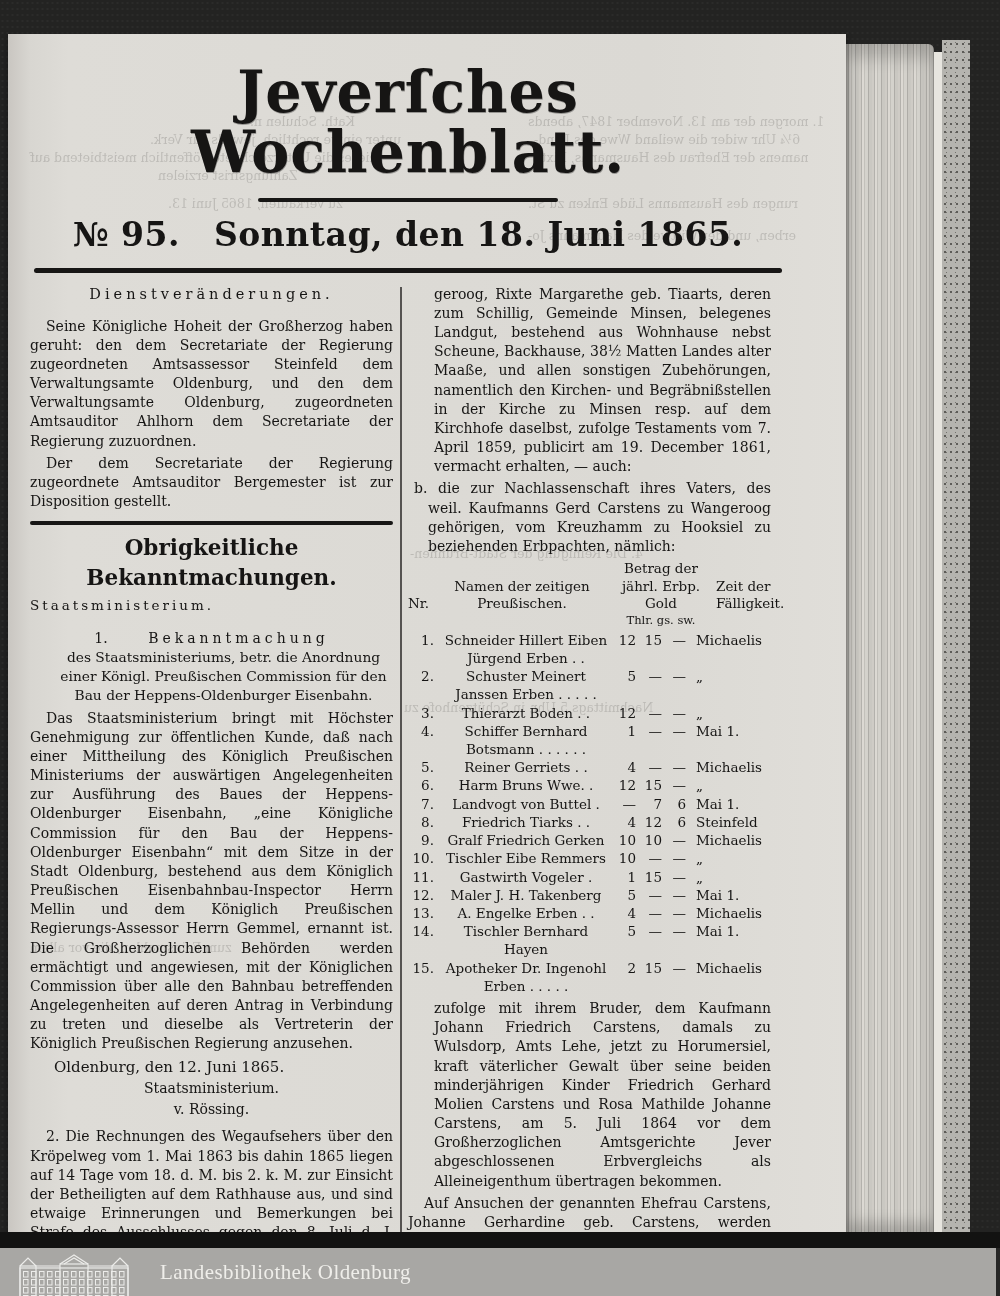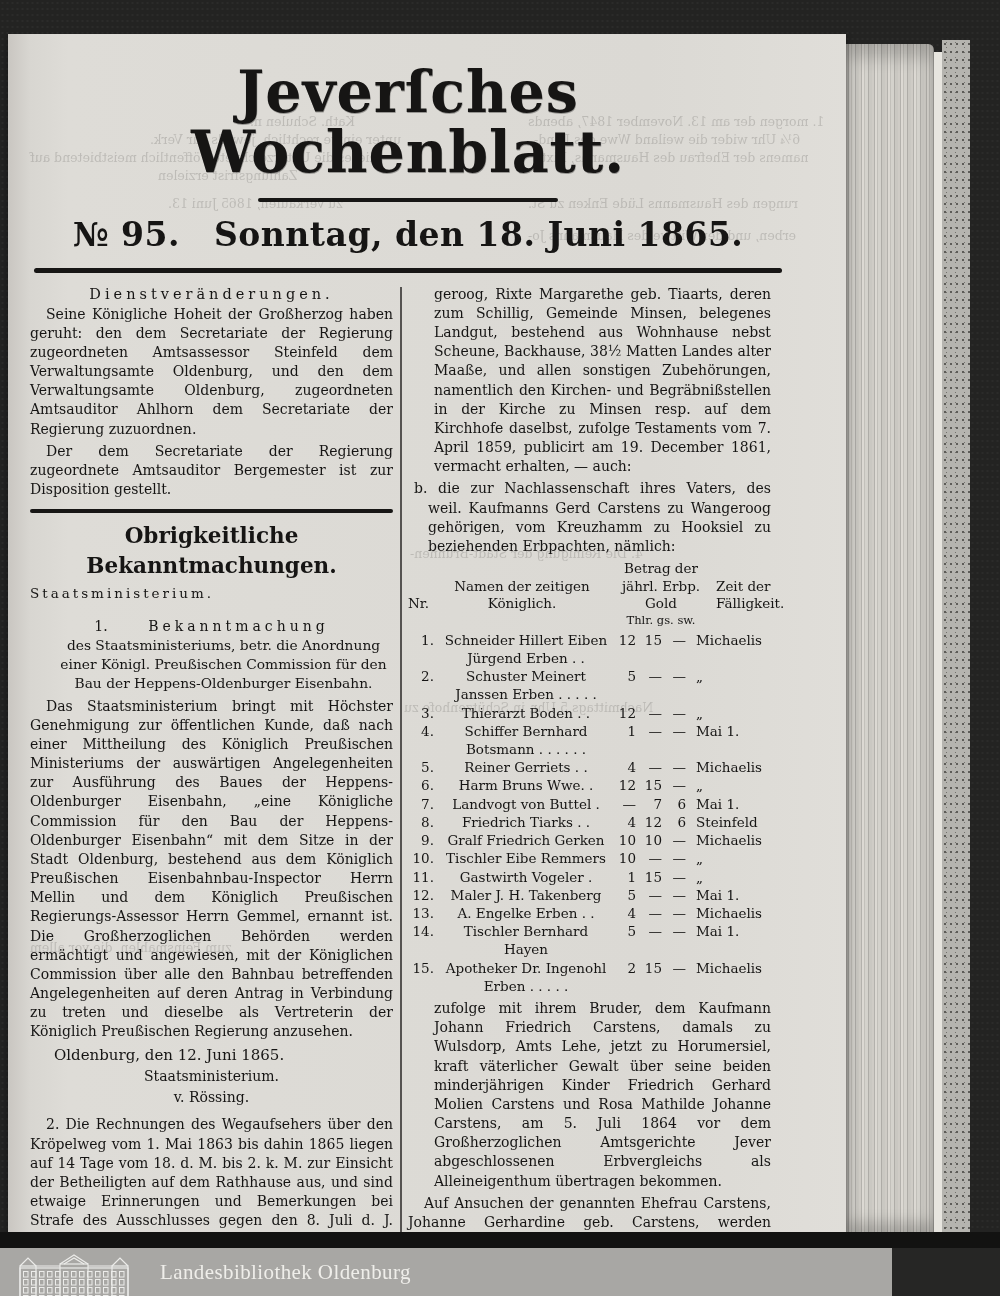--- a/index.html
+++ b/index.html
@@ -66,42 +66,42 @@
   }
   .dateline .issue{margin-right:34px;}
   .rule-long{width:99%;height:5px;margin-top:14px;}
   
   .columns{display:flex;margin-top:12px;align-items:stretch;}
   .col{width:363px;font-size:14px;line-height:1.37;text-align:justify;}
   .divider{width:2px;background:rgba(40,38,36,.75);margin:2px 6px 60px 7px;}
   p{margin:0;}
   .indent{text-indent:16px;}
   .gesperrt{letter-spacing:4px;}
-  .h-small{text-align:center;font-size:14.5px;margin-bottom:0;}
+  .h-small{text-align:center;font-size:14.5px;margin-bottom:12px;}
   .h-big{text-align:center;font-size:21.5px;font-weight:bold;margin:8px 0 4px;}
   .rule-col{width:100%;height:4px;margin:10px 0 2px;}
   .c{text-align:center;}
   .sig-line{margin-top:2px;}
   .hang{padding-left:20px;text-indent:-14px;}
   
   .tbl-head{font-size:13.5px;line-height:1.3;margin-top:4px;}
   .tbl-grid{display:grid;grid-template-columns:30px 168px 110px 55px;}
   .tbl-grid .a{text-align:left;}
   .tbl-grid .m{text-align:center;}
   .tbl-units{font-size:11.5px;}
   .tbl-rows{margin-top:3px;font-size:13.5px;line-height:1.35;}
   .trow{display:grid;grid-template-columns:32px 170px 30px 26px 24px 81px;}
   .trow .no{text-align:right;padding-right:6px;}
   .trow .nm{text-align:center;padding-left:2px;}
   .trow .v{text-align:right;padding-right:4px;}
   .trow .due{text-align:left;padding-left:6px;}
   
   .footer-black{position:absolute;left:0;top:1232px;width:1000px;height:16px;background:#121211;}
   .footer-gray{
-    position:absolute;left:0;top:1248px;width:892px;height:48px;
+    position:absolute;left:0;top:1248px;width:996px;height:48px;
     background:#a8a7a4;display:flex;align-items:center;
     font-family:"Liberation Serif", serif;
   }
   .footer-logo{margin:10px 0 0 14px;}
   .footer-label{color:#efeeea;font-size:21px;margin-left:26px;letter-spacing:.4px;}
 </style>
 </head>
 <body>
 
 <div class="scan-area">
@@ -176,21 +176,21 @@
               <span></span>
             </div>
             <div class="tbl-grid">
               <span></span>
               <span class="m">Namen der zeitigen</span>
               <span class="m">jährl. Erbp.</span>
               <span class="a">Zeit der</span>
             </div>
             <div class="tbl-grid">
               <span class="a">Nr.</span>
-              <span class="m">Königlich.</span>
+              <span class="m">Preußischen.</span>
               <span class="m">Gold</span>
               <span class="a">Fälligkeit.</span>
             </div>
             <div class="tbl-grid tbl-units">
               <span></span>
                 <span></span>
               <span class="m">Thlr. gs. sw.</span>
               <span></span>
             </div>
           </div>

